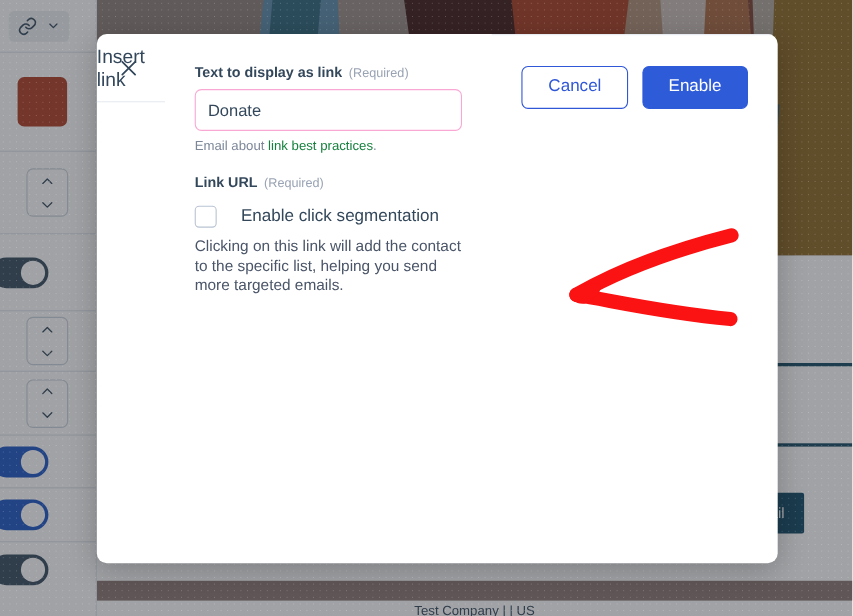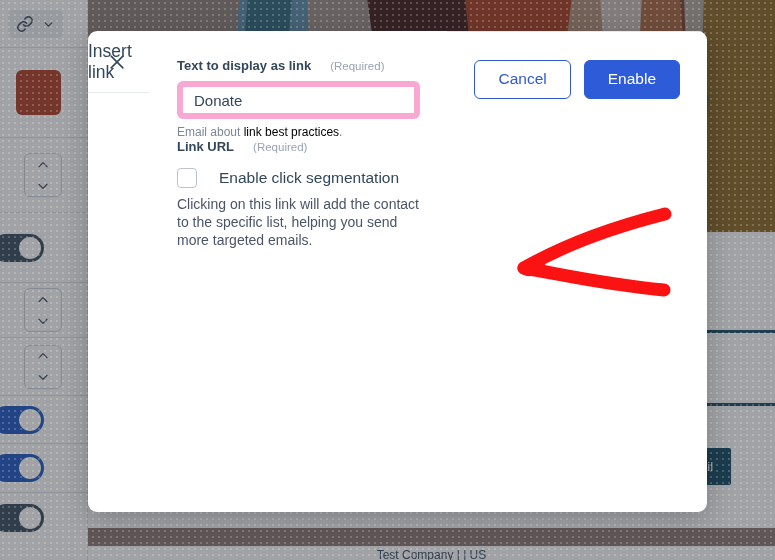--- a/index.html
+++ b/index.html
@@ -217,51 +217,51 @@
     position: relative;
   }
 
   .field-label {
     font-size: 13px;
     color: #33475b;
     font-weight: 700;
     margin-bottom: 8px;
     display: flex;
     align-items: baseline;
-    gap: 19px;
+    gap: 6px;
   }
   .req {
     font-size: 11.5px;
     color: #99a3b3;
     font-weight: 400;
   }
   .text-input {
     width: 100%;
     height: 38px;
-    border: 6px solid #f9a8d4;
+    border: 1px solid #f9a8d4;
     border-radius: 6px;
     padding: 0 11px;
     font-size: 15px;
     color: #33475b;
     font-family: "Liberation Sans", sans-serif;
     background: #ffffff;
     outline: none;
   }
   .helper {
     margin-top: 6px;
     font-size: 12px;
     color: #7c8798;
   }
   .lnk {
-    color: #000000;
+    color: #15803d;
     text-decoration: none;
     cursor: pointer;
   }
 
-  .field-url { }
+  .field-url { margin-top: 19px; }
 
   .dyn-row {
     margin-top: 9px;
     text-align: right;
     font-size: 14px;
   }
   .dyn-row .lnk { font-size: 14px; }
 
   .check-row {
     margin-top: 14px;

